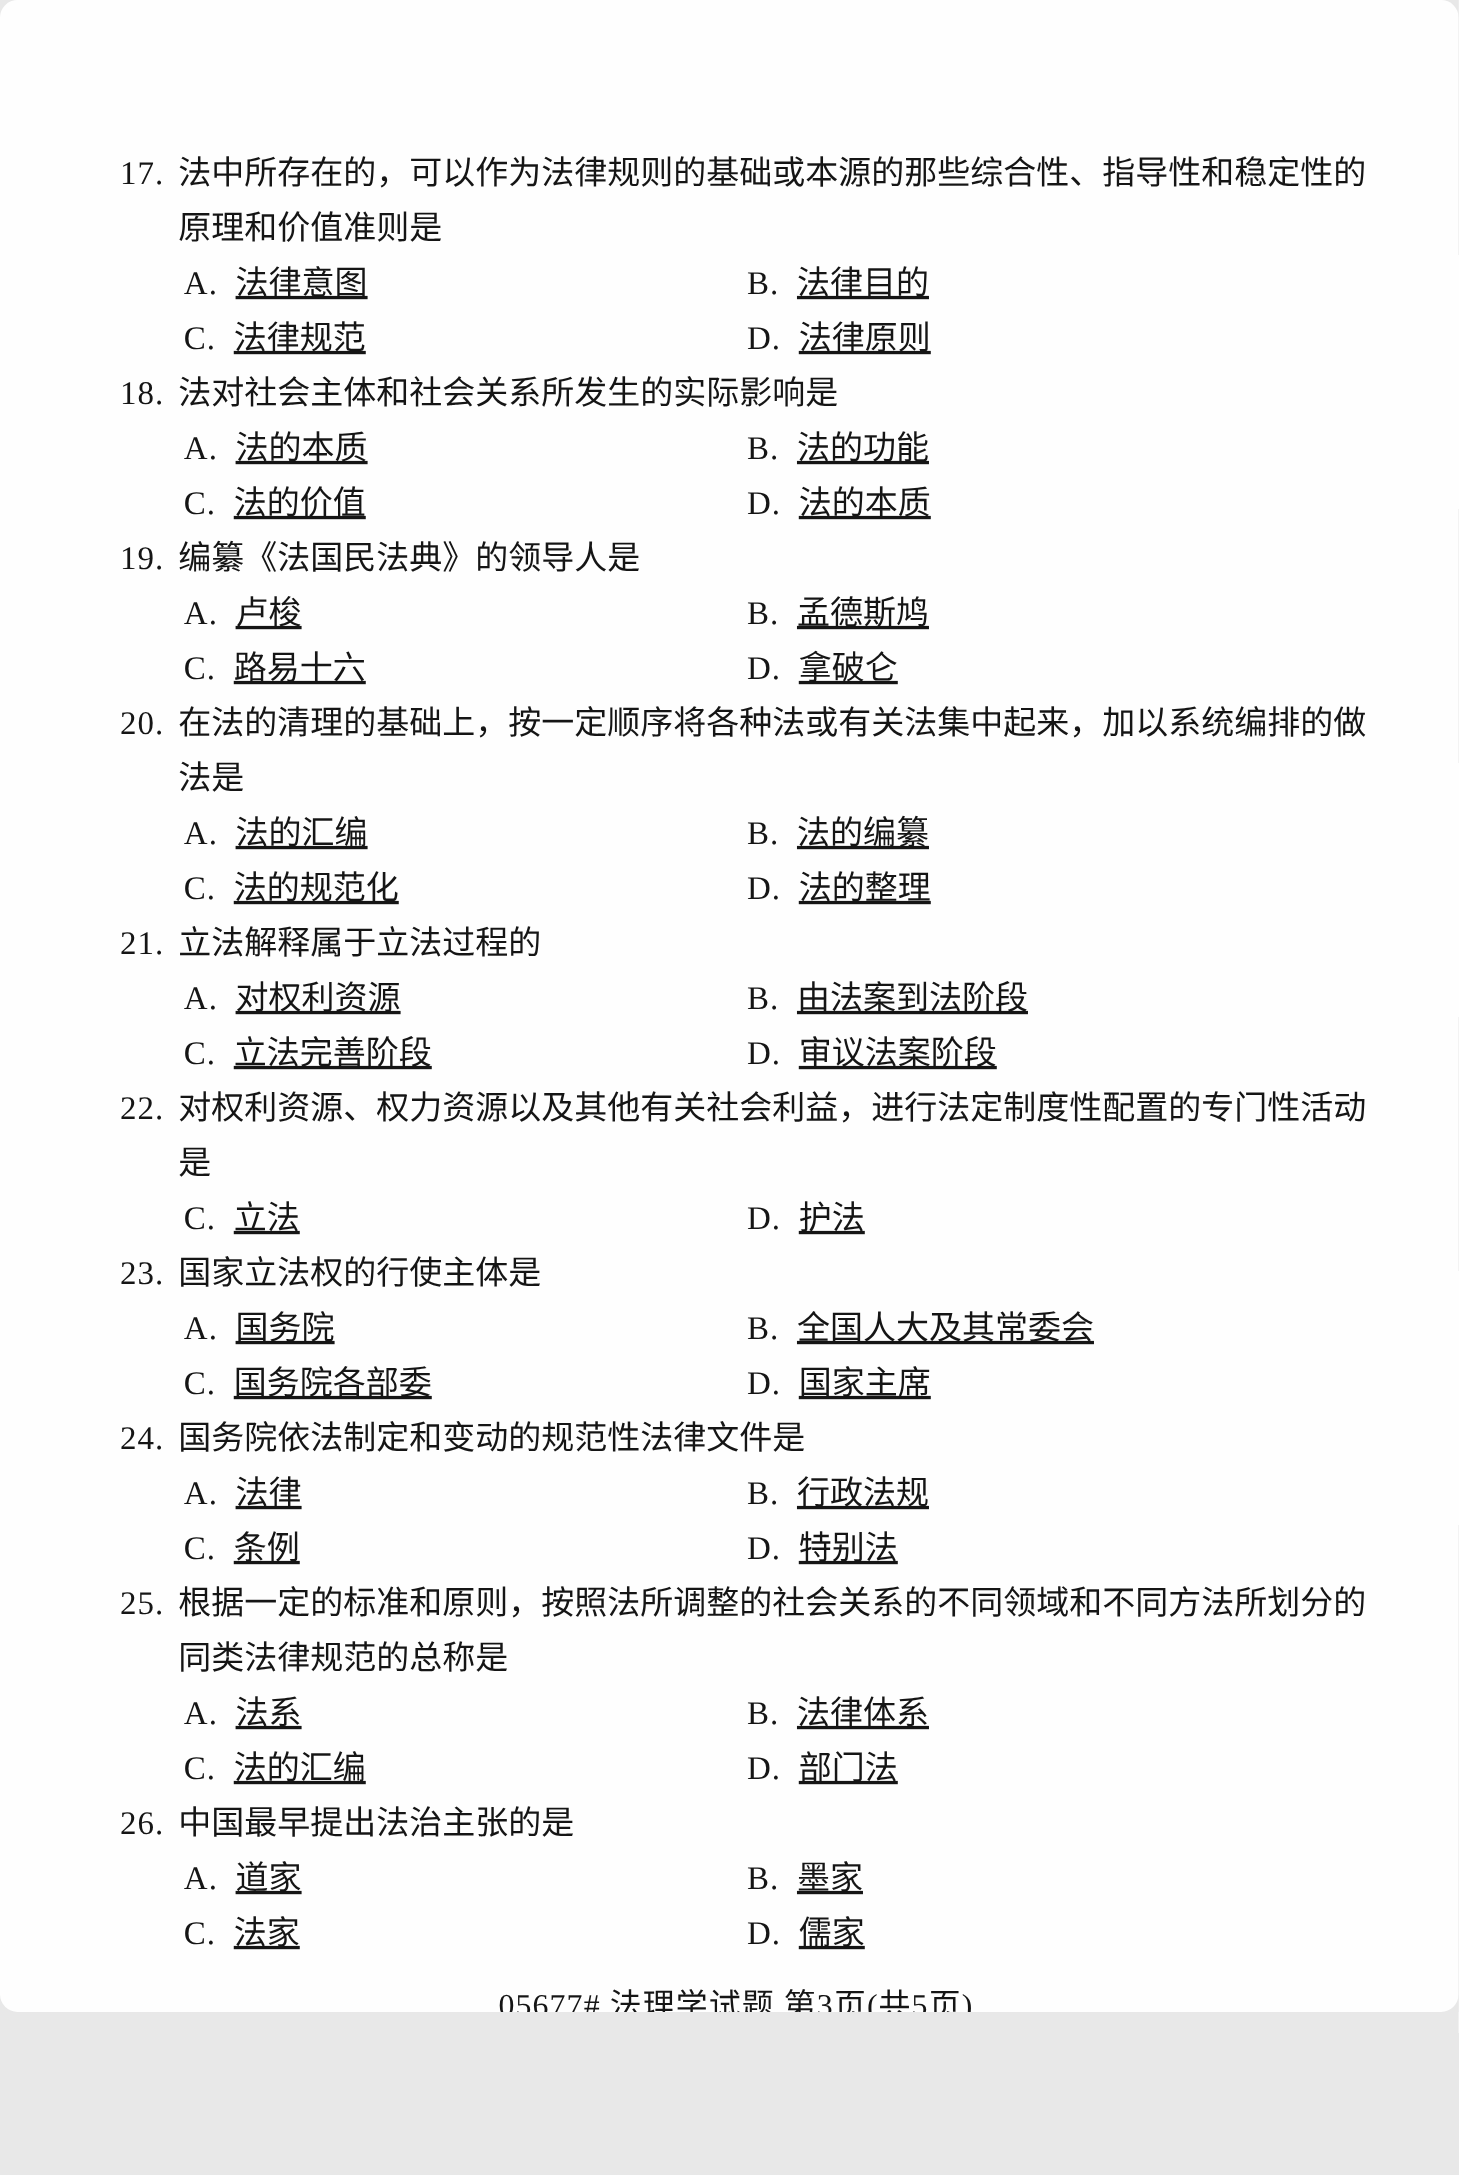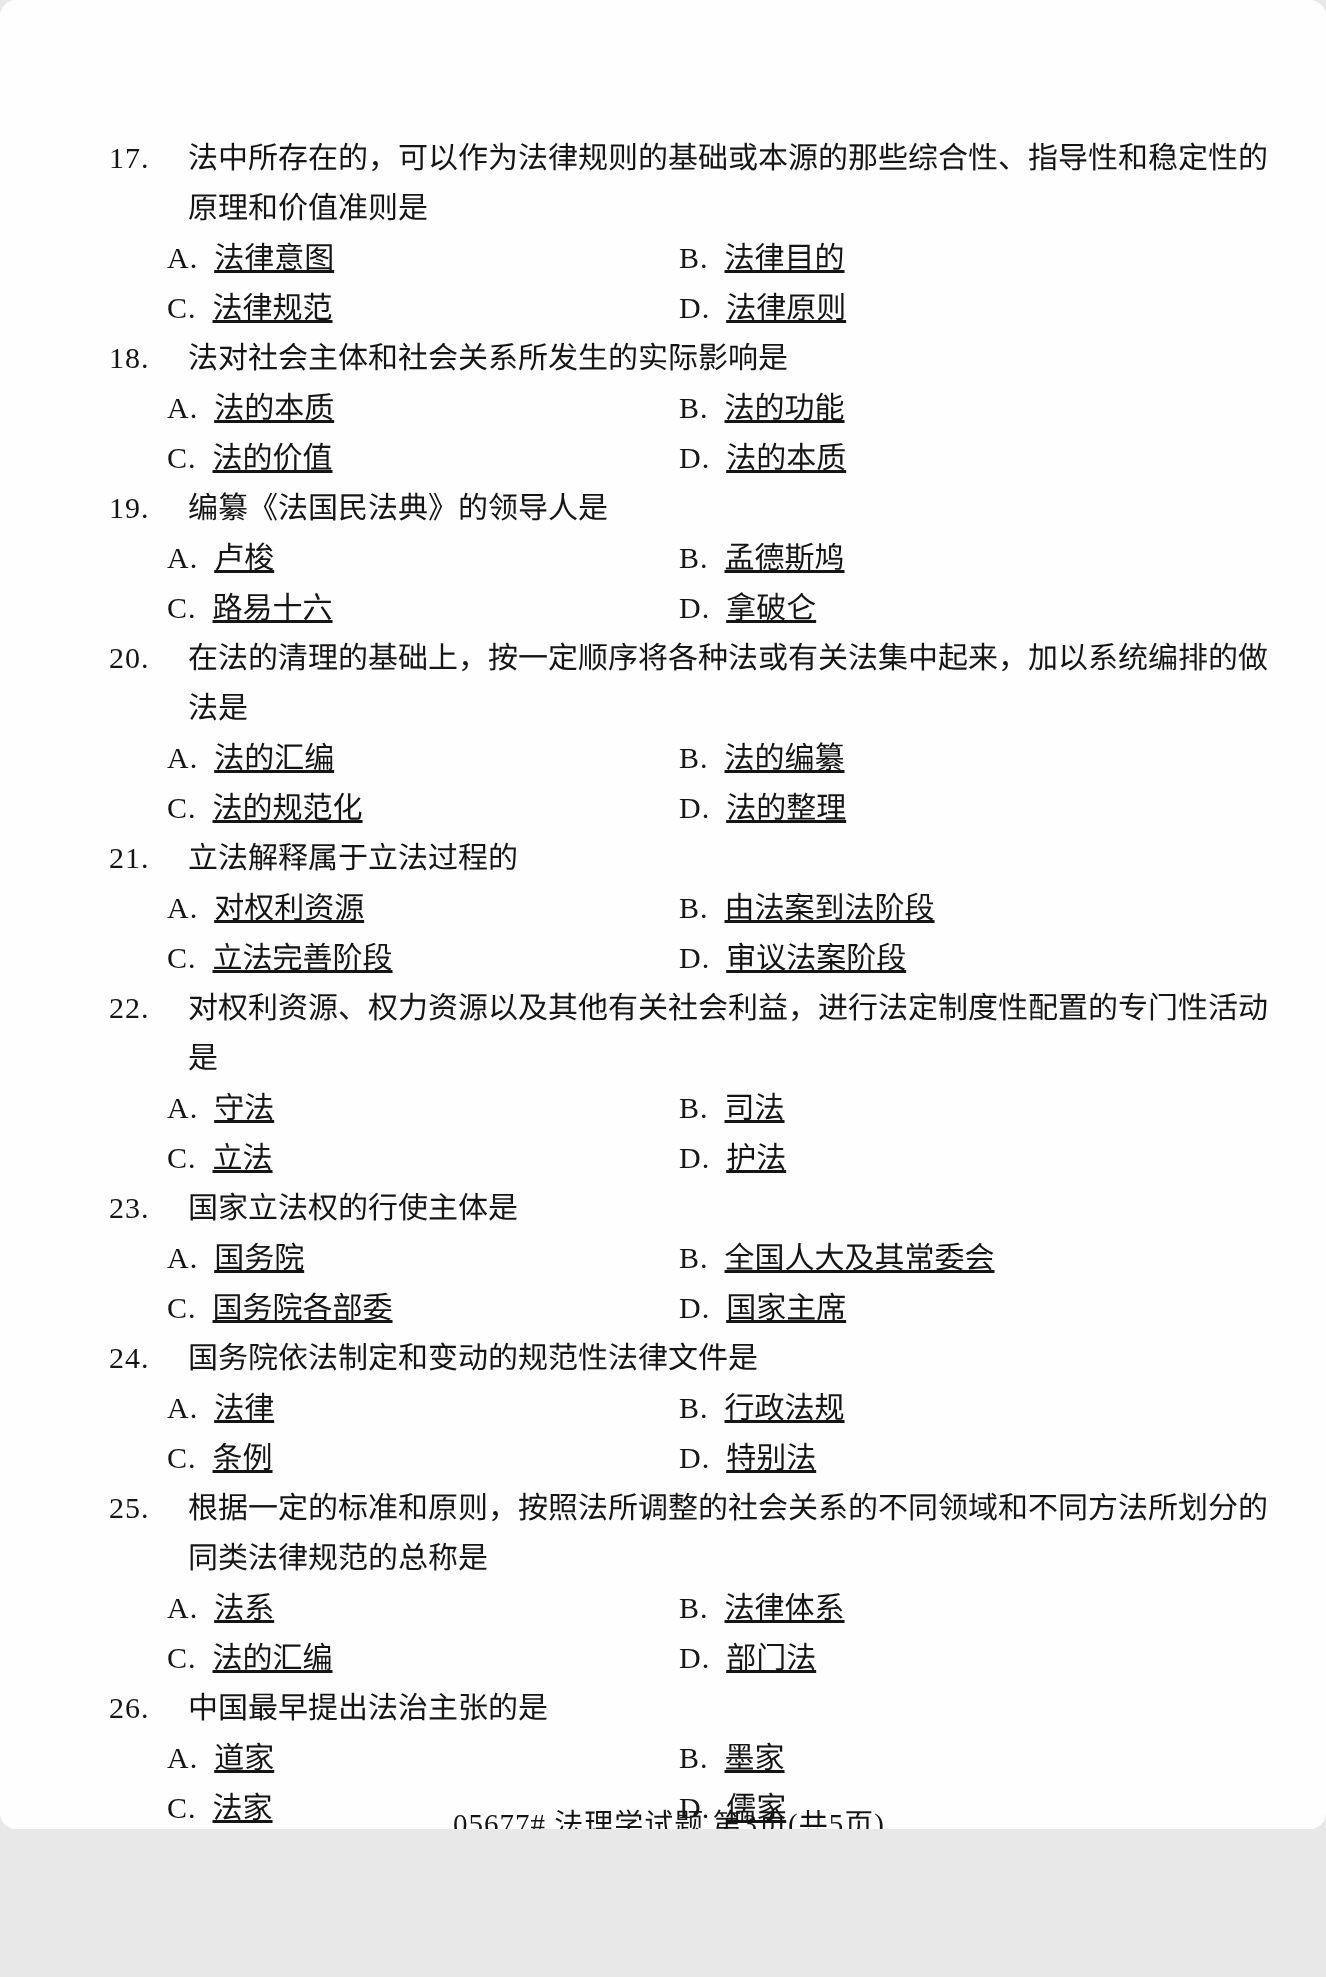--- a/index.html
+++ b/index.html
@@ -30,21 +30,21 @@
   }
   .qnum {
     position: absolute;
     left: 0;
     top: 0;
     width: 53px;
     line-height: 50px;
     letter-spacing: 1px;
   }
   .stem {
-    margin-left: 79px;
+    margin-left: 53px;
     width: 1090px;
     line-height: 50px;
     white-space: pre-line;
   }
   .opt-row {
     position: relative;
     height: 50px;
     line-height: 50px;
     padding-left: 58px;
   }
@@ -145,24 +145,20 @@
       <div class="opt-row">
         <span class="opt opt-a"><span class="opt-label">C.</span><span class="opt-text">立法完善阶段</span></span>
         <span class="opt opt-b"><span class="opt-label">D.</span><span class="opt-text">审议法案阶段</span></span>
       </div>
     </div>
 
     <div class="q">
       <span class="qnum">22.</span>
       <div class="stem">对权利资源、权力资源以及其他有关社会利益，进行法定制度性配置的专门性活动是</div>
       <div class="opt-row">
-        <span class="opt opt-a"><span class="opt-label">A.</span><span class="opt-text">守法</span></span>
-        <span class="opt opt-b"><span class="opt-label">B.</span><span class="opt-text">司法</span></span>
-      </div>
-      <div class="opt-row">
         <span class="opt opt-a"><span class="opt-label">C.</span><span class="opt-text">立法</span></span>
         <span class="opt opt-b"><span class="opt-label">D.</span><span class="opt-text">护法</span></span>
       </div>
     </div>
 
     <div class="q">
       <span class="qnum">23.</span>
       <div class="stem">国家立法权的行使主体是</div>
       <div class="opt-row">
         <span class="opt opt-a"><span class="opt-label">A.</span><span class="opt-text">国务院</span></span>

